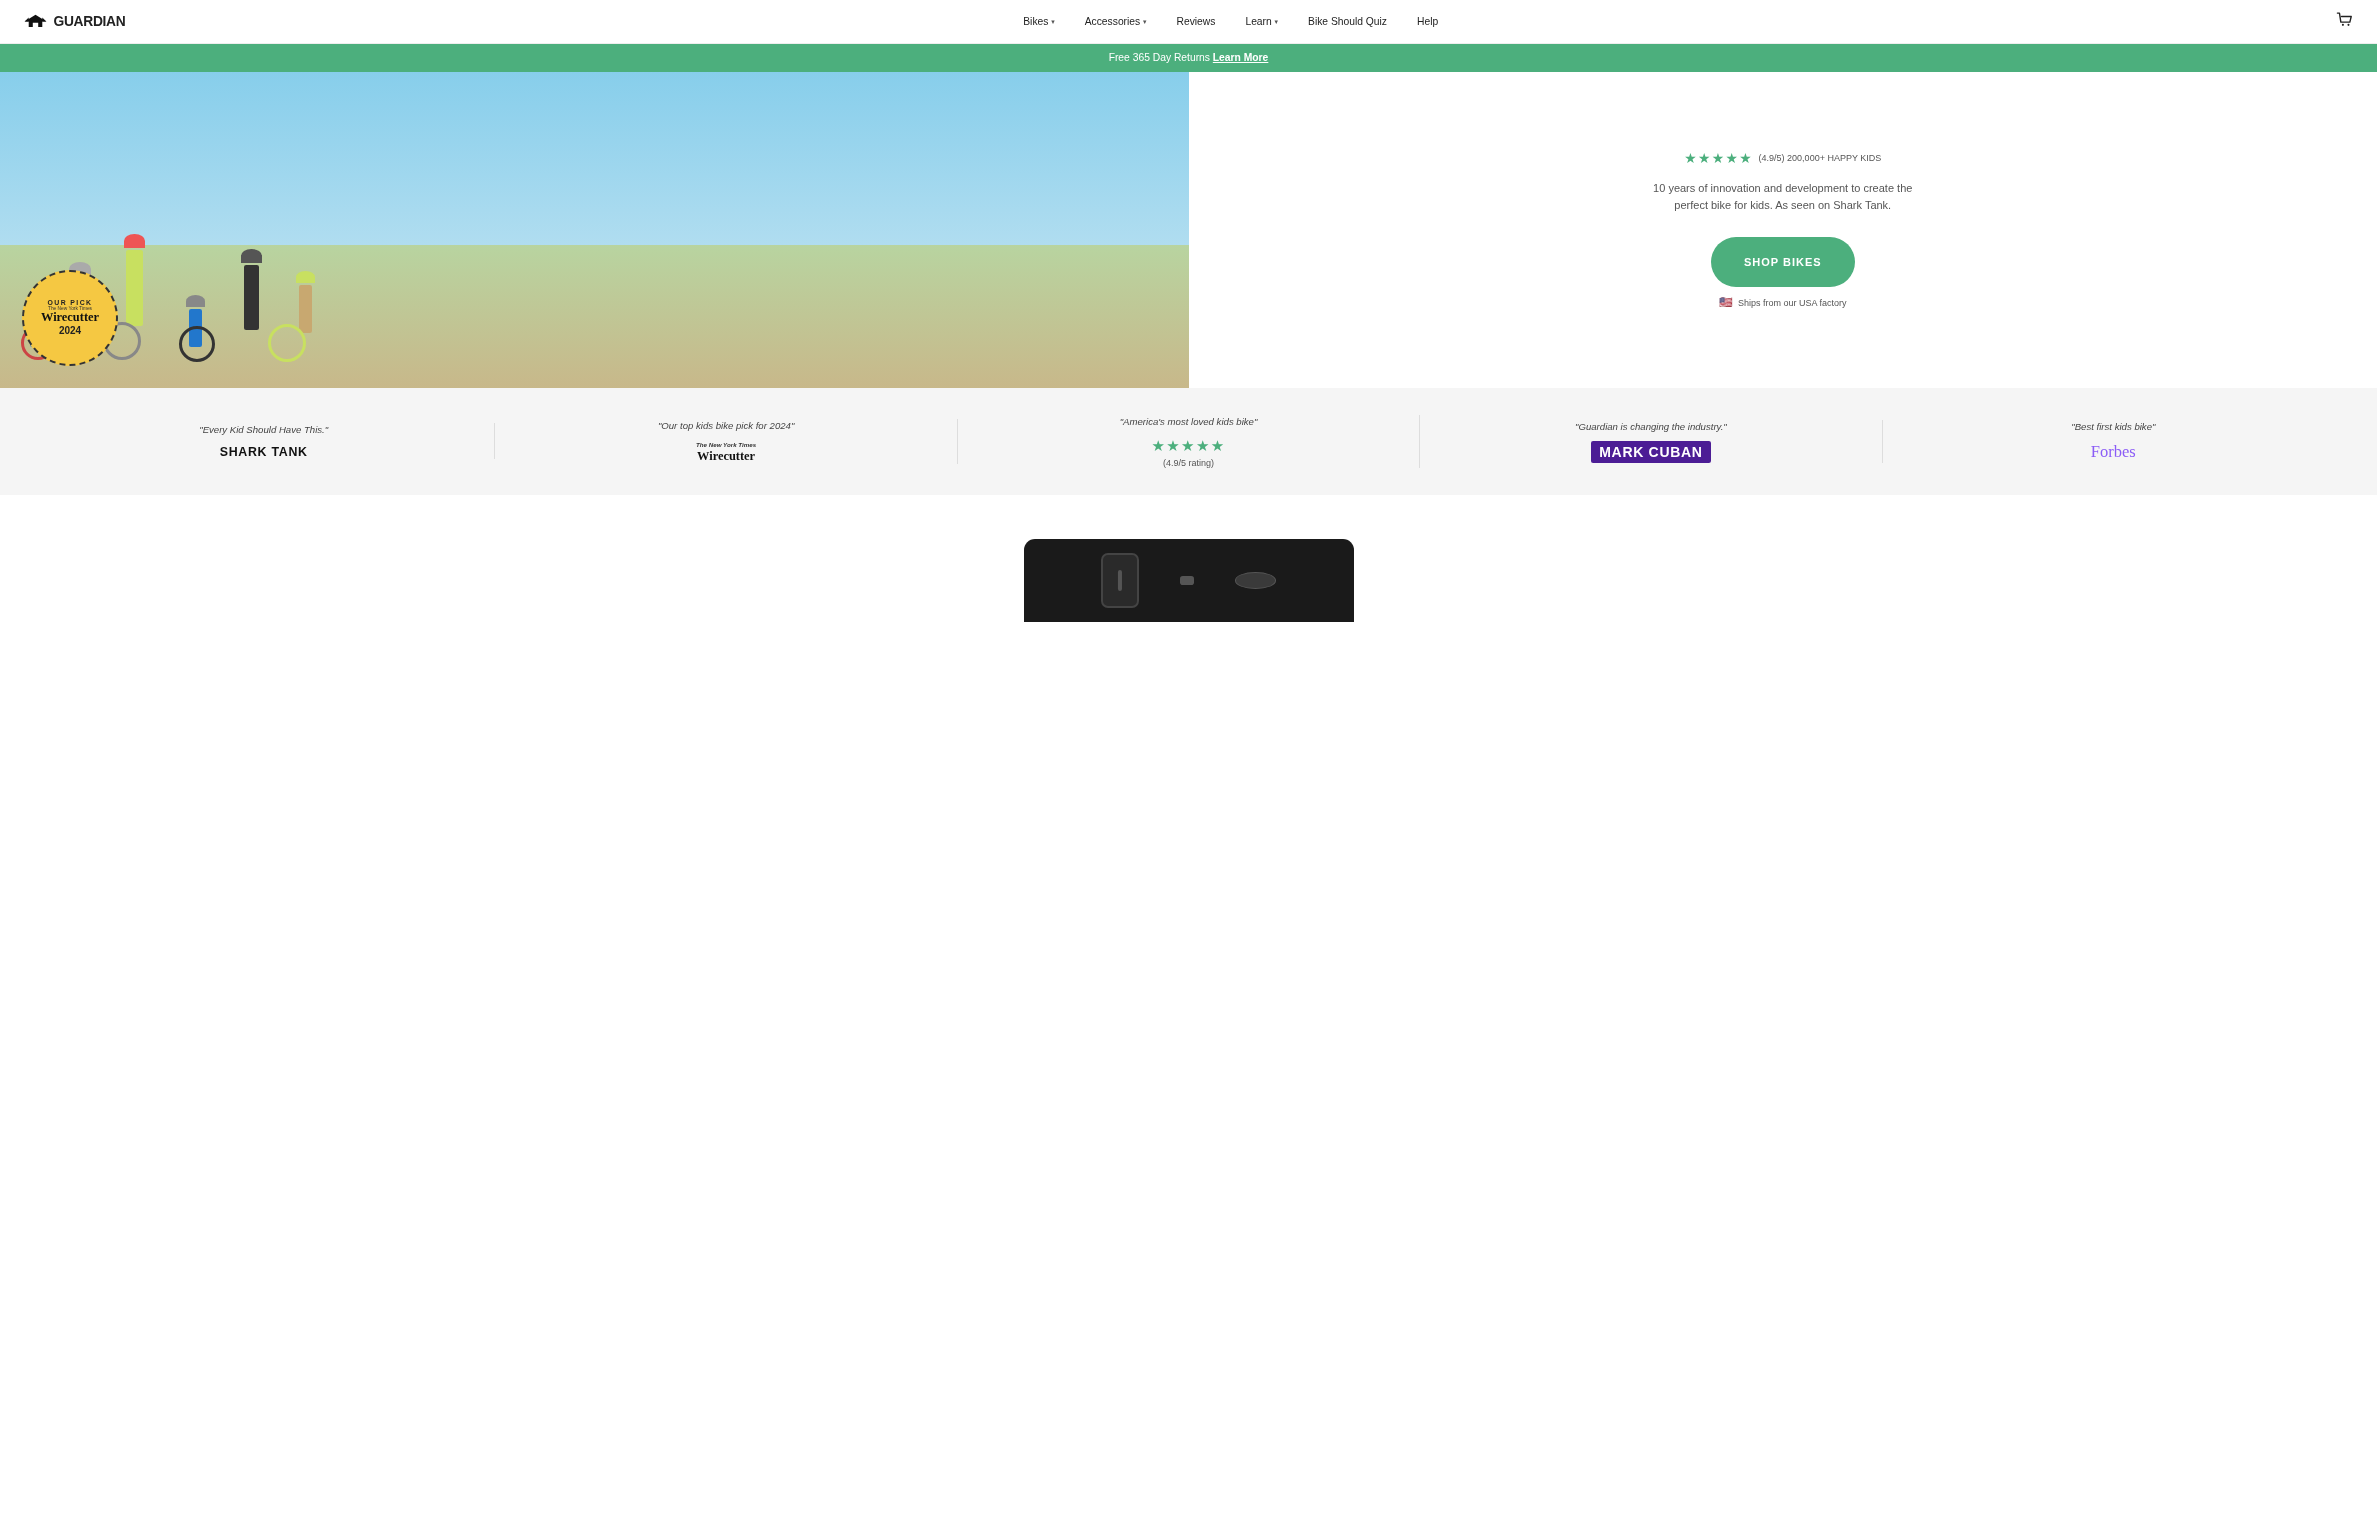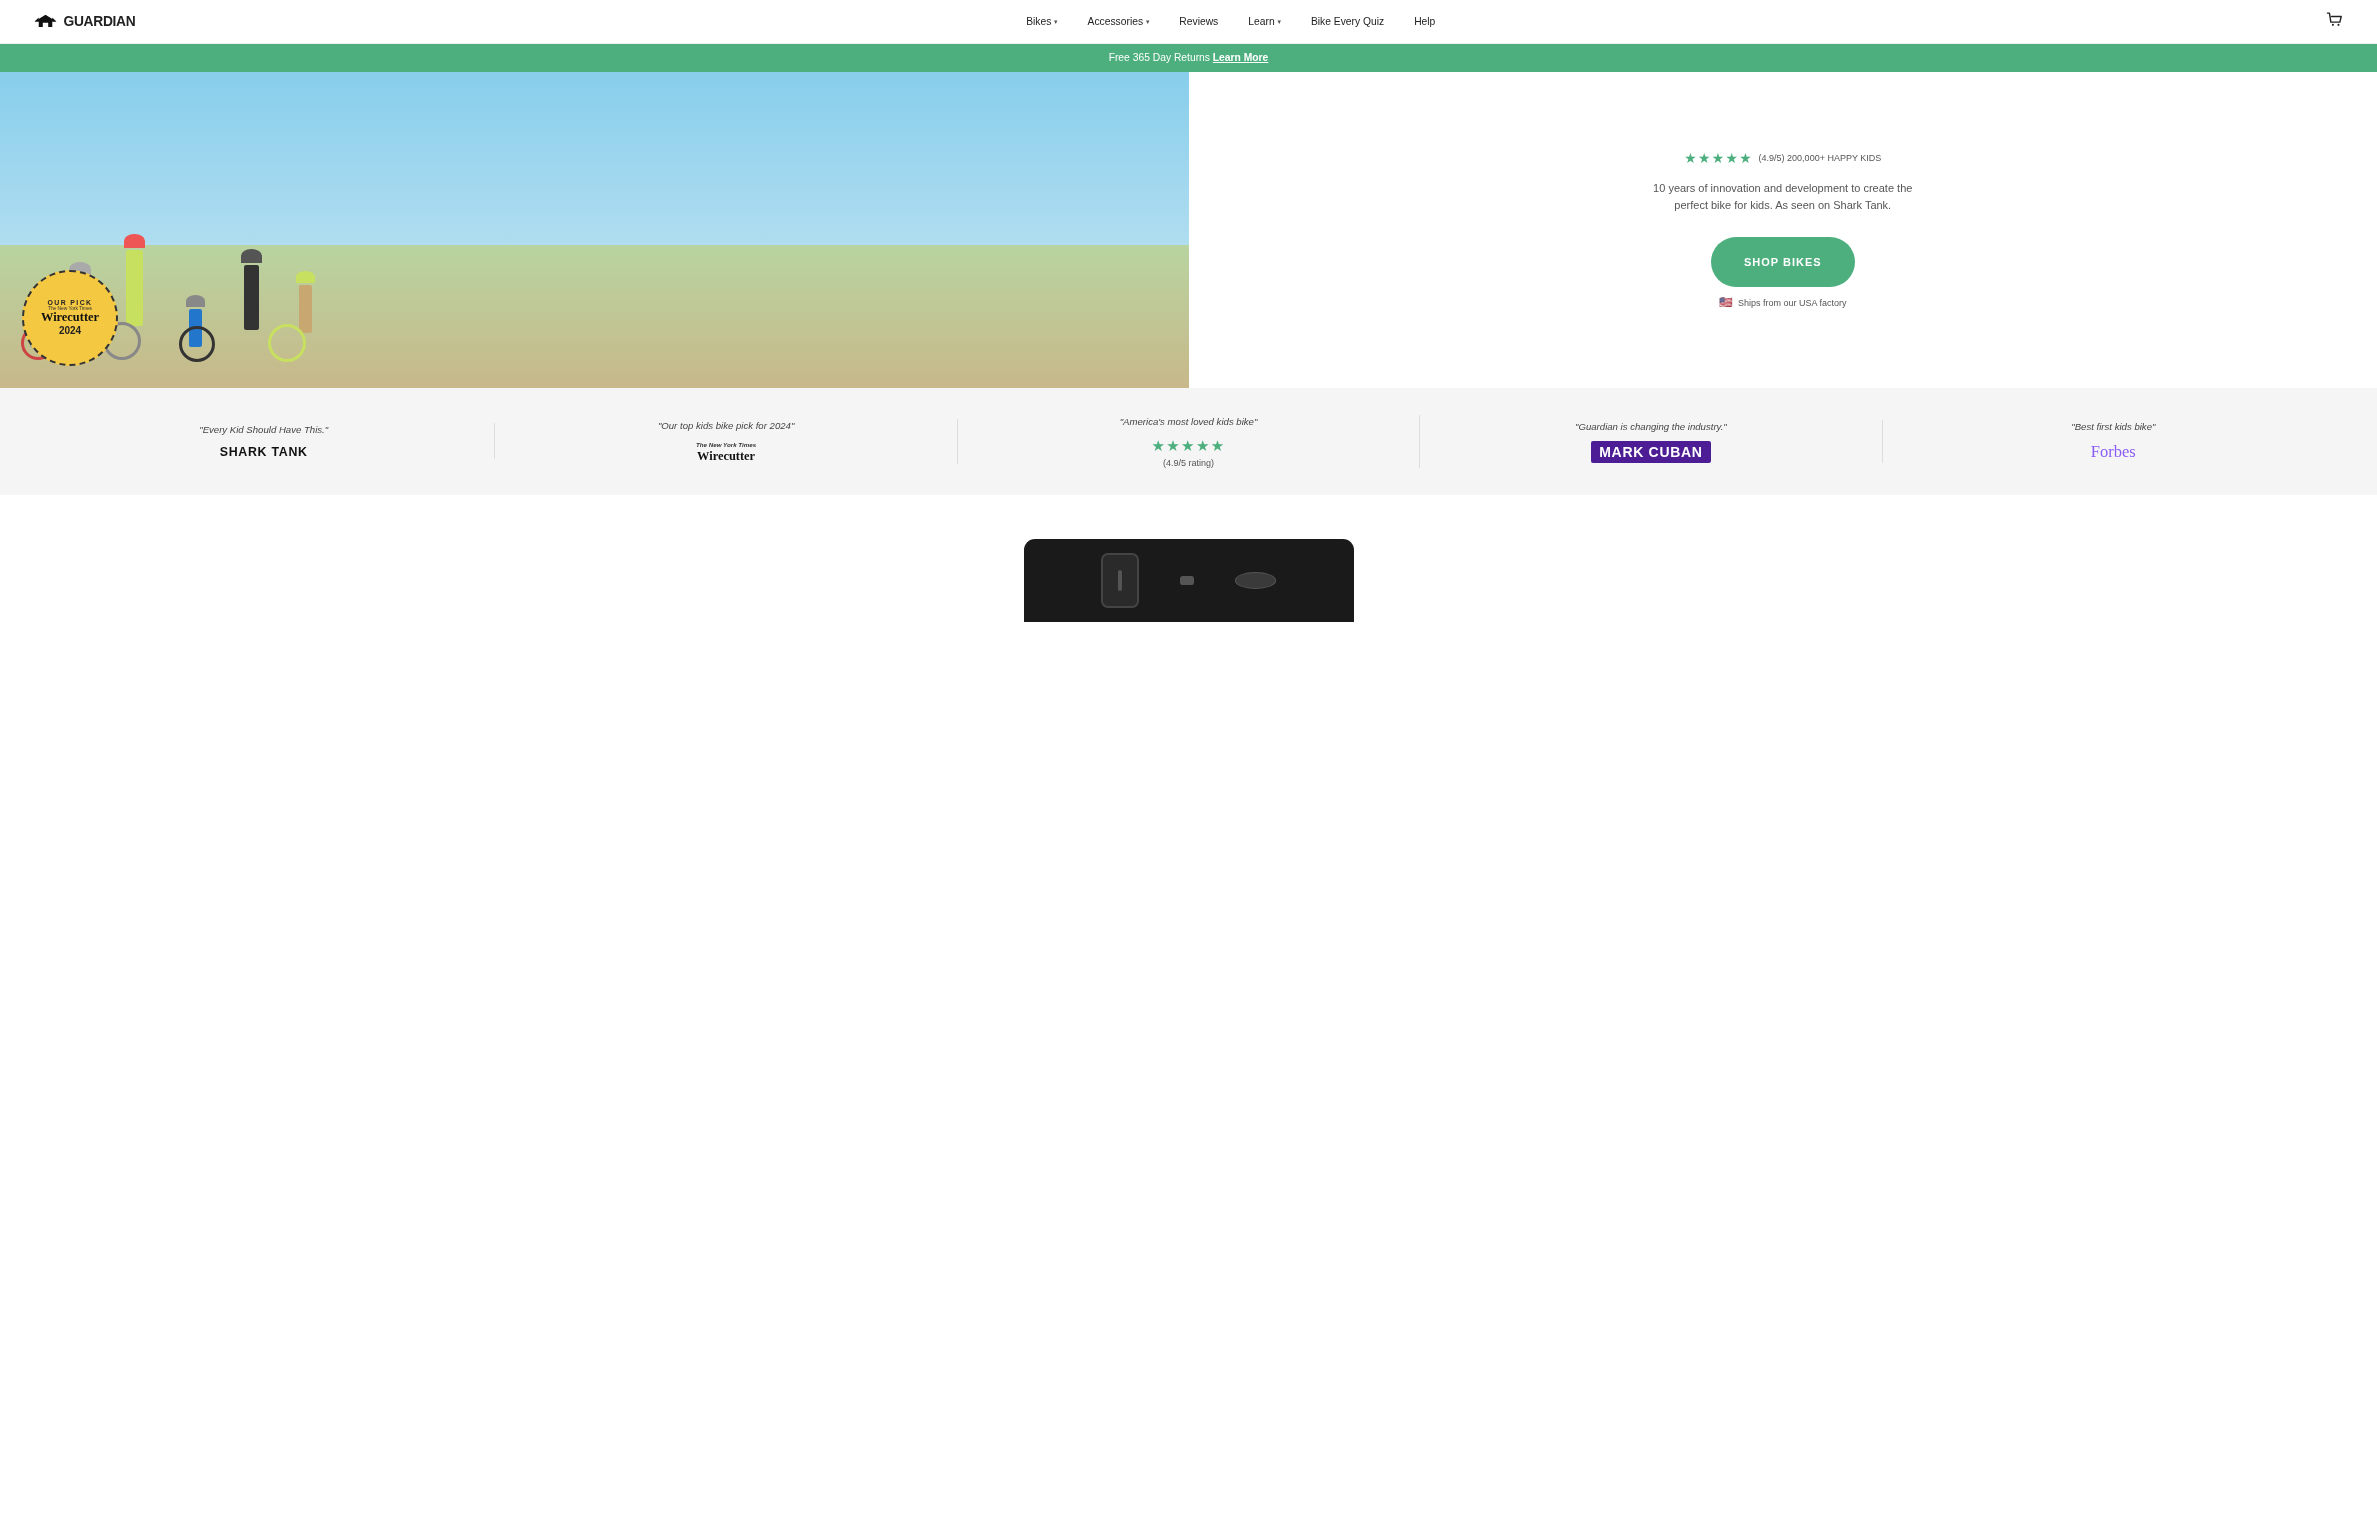--- a/index.html
+++ b/index.html
@@ -3,21 +3,21 @@
   <meta charset="utf-8">
   <style>
     * { margin: 0; padding: 0; box-sizing: border-box; }
     body { font-family: -apple-system, BlinkMacSystemFont, 'Segoe UI', sans-serif; color: #222; background: #fff; }
 
     
     .header {
       display: flex;
       align-items: center;
       justify-content: space-between;
-      padding: 0 33px;
+      padding: 0 23px;
       height: 44px;
       border-bottom: 0.7px solid #eee;
       background: #fff;
       position: sticky;
       top: 0;
       z-index: 100;
     }
     .header-logo {
       display: flex;
       align-items: center;
@@ -312,21 +312,21 @@
       <span class="chevron">▾</span>
     </span>
     <span class="nav-item">
       <span>Reviews</span>
     </span>
     <span class="nav-item">
       <span>Learn</span>
       <span class="chevron">▾</span>
     </span>
     <span class="nav-item">
-      <span>Bike Every Quiz</span>
+      <span>Bike Should Quiz</span>
     </span>
     <span class="nav-item">
       <span>Help</span>
     </span>
   </nav>
 
   <div class="header-cart">
     <svg width="18" height="18" viewBox="0 0 26 26" fill="none" xmlns="http://www.w3.org/2000/svg">
       <path d="M2 3H5L7 16H20L22 8H8" stroke="#222" stroke-width="2" stroke-linecap="round" stroke-linejoin="round" fill="none"></path>
       <circle cx="10" cy="20" r="1.5" fill="#222"></circle>

